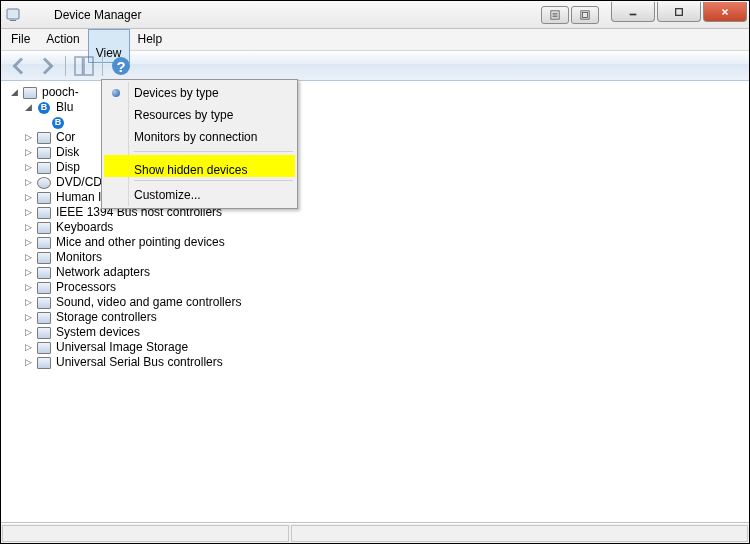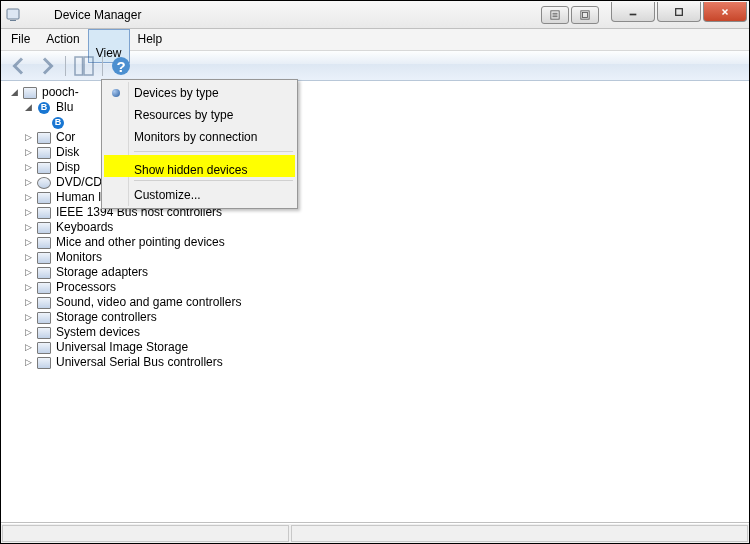--- a/index.html
+++ b/index.html
@@ -220,21 +220,21 @@
       <span class="ic">
           <span class="dev-ic"></span>
         </span>
       <span>Monitors</span>
     </div>
     <div class="tree-row indent1">
       <span class="tg">▷</span>
       <span class="ic">
           <span class="dev-ic"></span>
         </span>
-      <span>Storage adapters</span>
+      <span>Network adapters</span>
     </div>
     <div class="tree-row indent1">
       <span class="tg">▷</span>
       <span class="ic">
           <span class="dev-ic"></span>
         </span>
       <span>Processors</span>
     </div>
     <div class="tree-row indent1">
       <span class="tg">▷</span>

